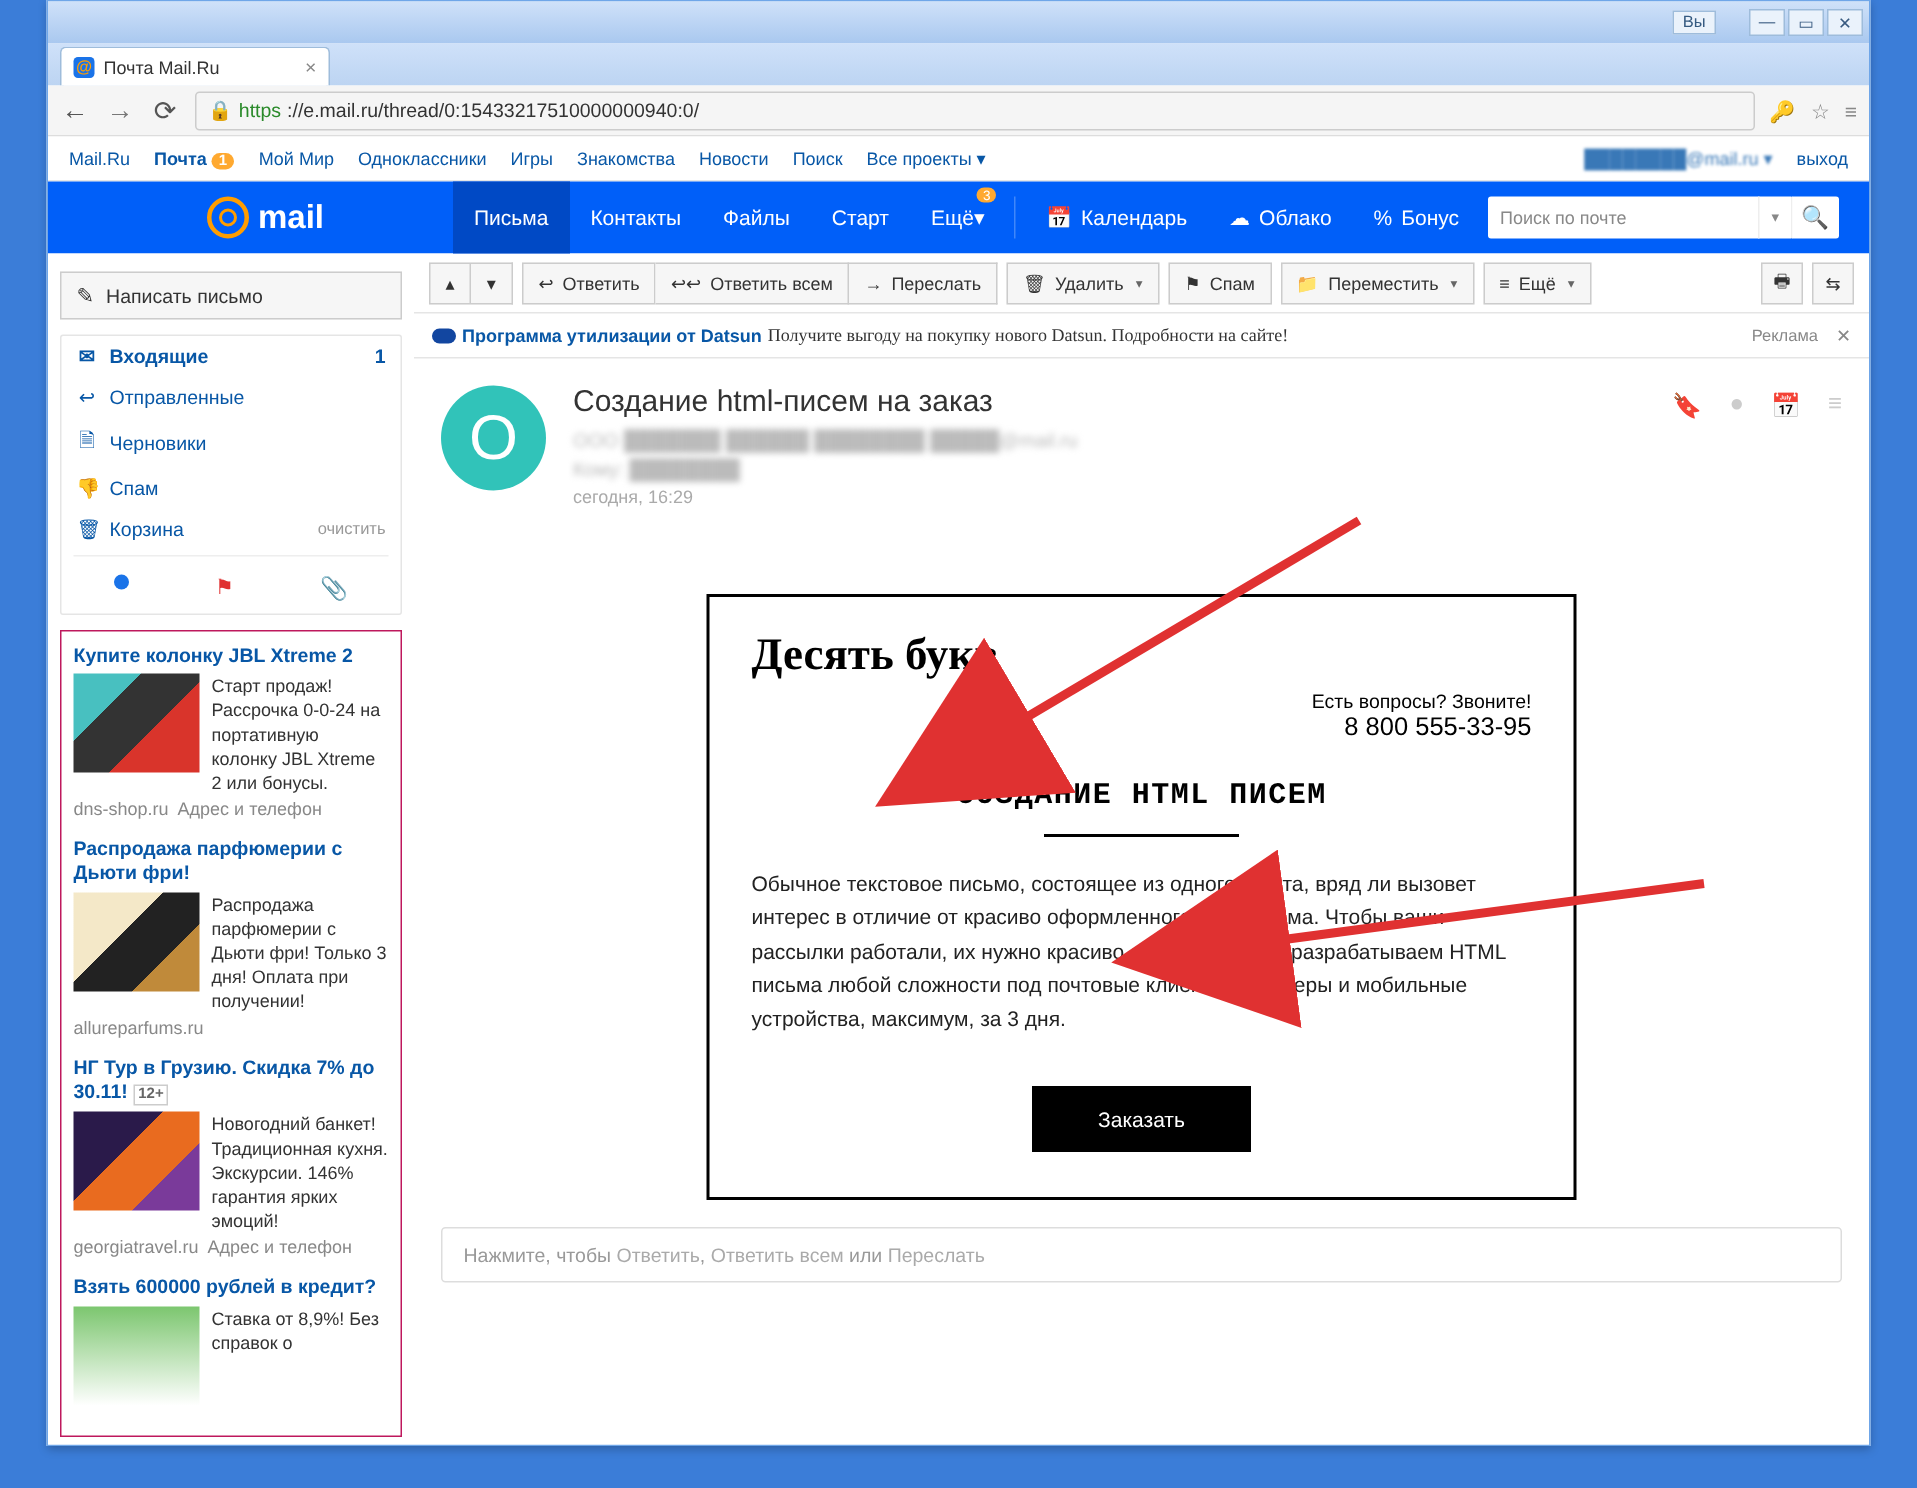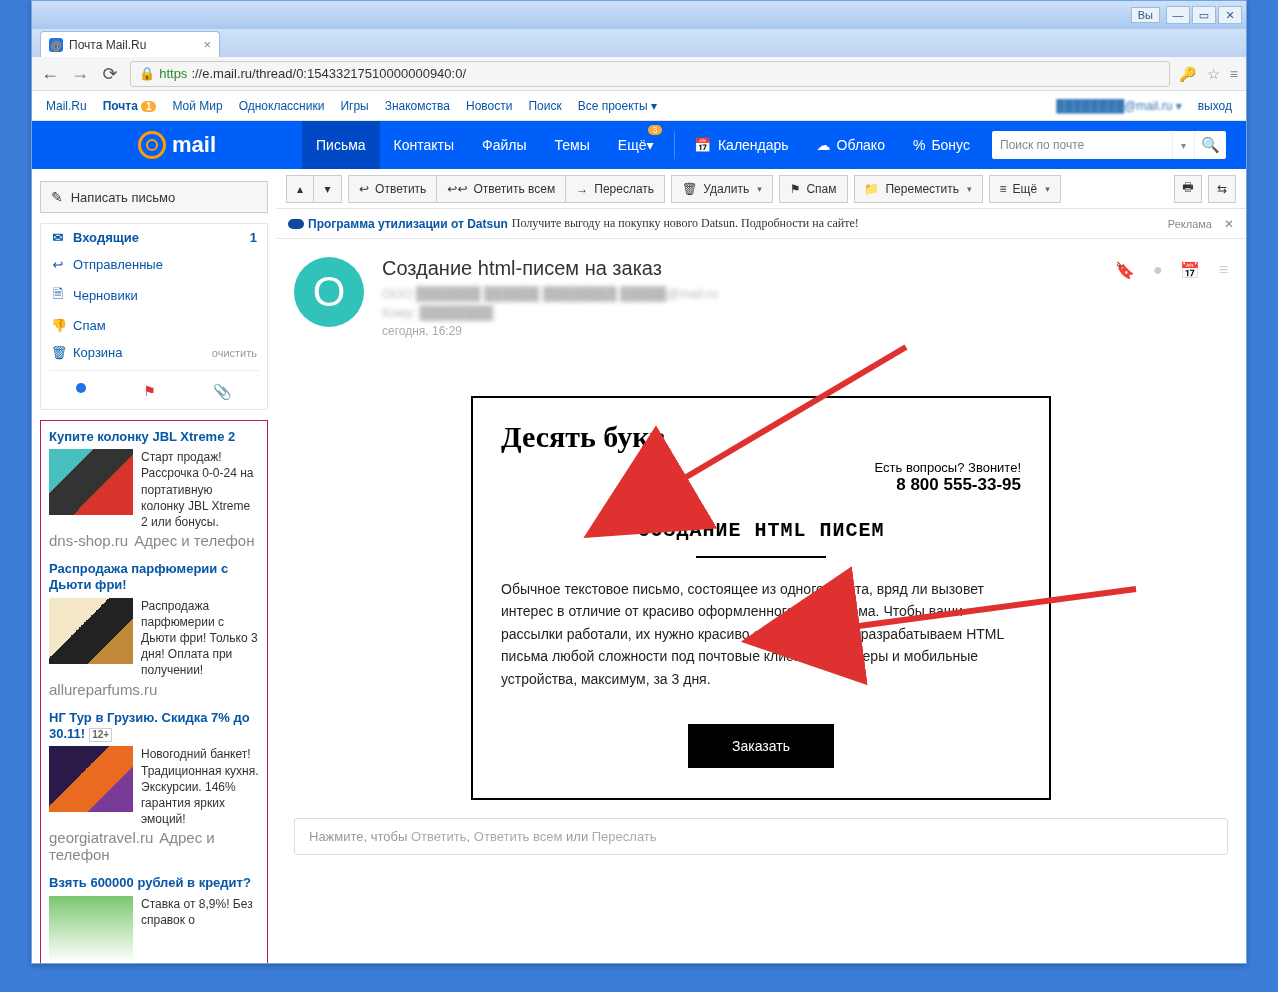--- a/index.html
+++ b/index.html
@@ -12,21 +12,21 @@
   box-shadow: 0 2px 6px rgba(0,0,0,.25);
 }
 .titlebar {
   height: 28px; background: linear-gradient(#cfe1f9,#a9c8ef);
   display: flex; align-items: center; justify-content: flex-end; padding: 0 4px; gap: 2px;
 }
 .titlebar .winbtn {
   width: 24px; height: 18px; background: #eaf2fb; border: 1px solid #9ebcdb;
   font-size: 11px; display:flex;align-items:center;justify-content:center;color:#385a80;
 }
-.titlebar .vy-box{background:#eaf2fb;border:1px solid #9ebcdb;padding:1px 6px;font-size:11px;color:#355a80;margin-right:4px;}
+.titlebar .vy-box{background:#eaf2fb;border:1px solid #9ebcdb;padding:1px 6px;font-size:11px;color:#355a80;margin-right:20px;}
 
 .tabstrip {
   height: 28px; background: linear-gradient(#cfe1f9,#bcd4f2);
   display:flex;align-items:flex-end;padding-left:8px;
 }
 .tab {
   background:#fff; height:26px; min-width:180px; border:1px solid #9ebcdb;
   border-bottom:none; border-radius:4px 4px 0 0;
   display:flex;align-items:center;padding:0 8px;gap:6px;font-size:12px;color:#333;
 }
@@ -98,21 +98,21 @@
 .clipi{color:#888;font-size:15px;}
 
 .ads{border:1px solid #be185d;padding:8px;font-size:12px;}
 .ad{margin-bottom:12px;}
 .ad h4{color:#0857a6;font-size:13px;margin-bottom:4px;line-height:1.25;cursor:pointer;}
 .ad .row{display:flex;gap:8px;}
 .ad .thumb{width:84px;height:66px;background:linear-gradient(135deg,#48c0c0 30%,#333 30% 60%,#d9342b 60%);flex-shrink:0;}
 .ad .thumb.t2{background:linear-gradient(135deg,#f4e8c8 40%,#222 40% 70%,#c08a3a 70%);}
 .ad .thumb.t3{background:linear-gradient(135deg,#2a1a4a 40%,#e96b1f 40% 70%,#7a3a9a 70%);}
 .ad .txt{color:#333;line-height:1.35;}
-.ad .store{color:#888;font-size:15px;margin-top:2px;}
+.ad .store{color:#888;font-size:12px;margin-top:2px;}
 .ad .store .addr{margin-left:6px;}
 .ad .age{display:inline-block;border:1px solid #ccc;padding:0 2px;font-size:10px;margin-left:4px;color:#666;}
 
 
 .toolbar{height:40px;border-bottom:1px solid #e5e5e5;display:flex;align-items:center;padding:0 10px;gap:6px;}
 .btn{height:28px;border:1px solid #ccc;background:#f6f6f6;display:inline-flex;align-items:center;padding:0 10px;font-size:12px;gap:6px;cursor:pointer;color:#333;}
 .btn.iconly{padding:0;width:28px;justify-content:center;}
 .btn .dd{font-size:9px;color:#666;margin-left:2px;}
 .toolbar .grp{display:flex;}
 .toolbar .grp .btn:not(:first-child){border-left:none;}
@@ -135,21 +135,21 @@
 .msginfo .from{color:#bbb;font-size:13px;filter:blur(2px);margin-bottom:4px;}
 .msginfo .to{color:#bbb;font-size:13px;filter:blur(2px);margin-bottom:4px;}
 .msginfo .date{color:#aaa;font-size:12px;}
 .msgicons{display:flex;gap:18px;color:#ccc;font-size:16px;align-items:flex-start;padding-top:4px;}
 
 
 .emailbody{border:2px solid #000;padding:22px 28px;max-width:580px;margin:40px auto 0 auto;position:relative;}
 .emailbody .brand{font-family:'Brush Script MT', cursive;font-size:30px;font-weight:bold;}
 .emailbody .callrow{text-align:right;margin-top:6px;font-size:13px;}
 .emailbody .callrow .q{display:block;}
-.emailbody .callrow .phone{font-weight:bold;font-size:17px;}
+.emailbody .callrow .phone{font-weight:normal;font-size:17px;}
 .emailbody h3{text-align:center;font-size:20px;letter-spacing:1px;margin-top:24px;font-family:Liberation Mono, monospace;}
 .emailbody .hr{width:130px;height:2px;background:#000;margin:14px auto 20px auto;}
 .emailbody p{font-size:14px;line-height:1.6;color:#222;}
 .emailbody .cta{display:block;margin:34px auto 8px auto;background:#000;color:#fff;border:none;padding:14px 44px;font-size:14px;cursor:pointer;}
 
 
 .arrow{position:absolute;pointer-events:none;}
 .arrow svg{overflow:visible;}
 
 
@@ -209,21 +209,21 @@
   </div>
 
   <div class="mailhdr">
     <div class="logo">
       <span class="at"></span>
       <span>mail</span>
     </div>
     <div class="navitem active">Письма</div>
     <div class="navitem">Контакты</div>
     <div class="navitem">Файлы</div>
-    <div class="navitem">Темы</div>
+    <div class="navitem">Старт</div>
     <div class="navitem"><span>Ещё</span> ▾<span class="badge3">3</span></div>
     <div class="sep"></div>
     <div class="navitem">
         <span class="navicon">📅</span>
         <span>Календарь</span>
       </div>
     <div class="navitem">
         <span class="navicon">☁</span>
         <span>Облако</span>
       </div>

